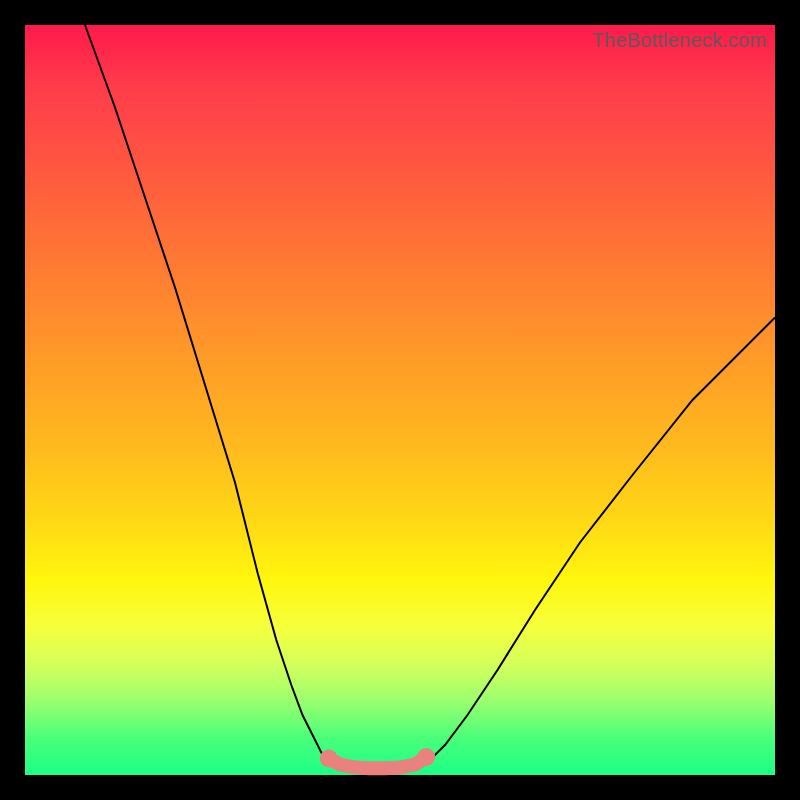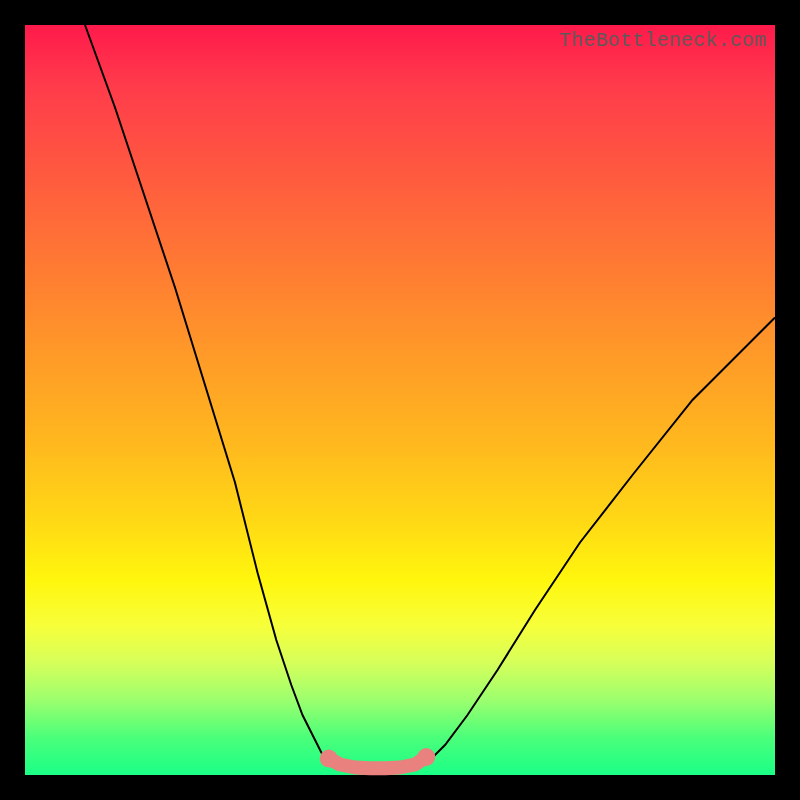--- a/index.html
+++ b/index.html
@@ -31,21 +31,20 @@
       #ff7a33 32%,
       #ff9a28 44%,
       #ffb91e 56%,
       #ffd815 66%,
       #fff60d 74%,
       #f7ff3a 80%,
       #d6ff5a 85%,
       #9cff6e 90%,
       #4bff7a 95%,
       #1aff86 100%);
-    font-family: Liberation Mono, monospace;
   }
   .watermark {
     position: absolute;
     top: 4px;
     right: 8px;
     color: #5a5a5a;
     font-size: 20px;
     letter-spacing: 0.2px;
     user-select: none;
   }

